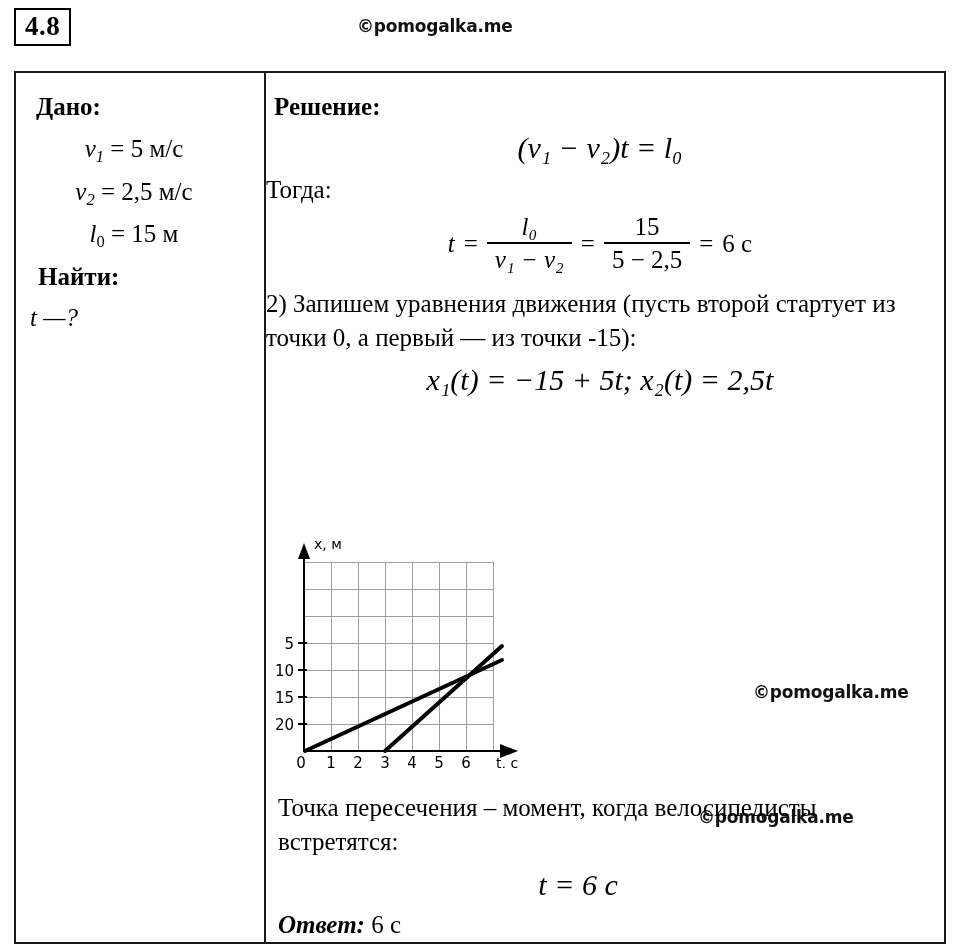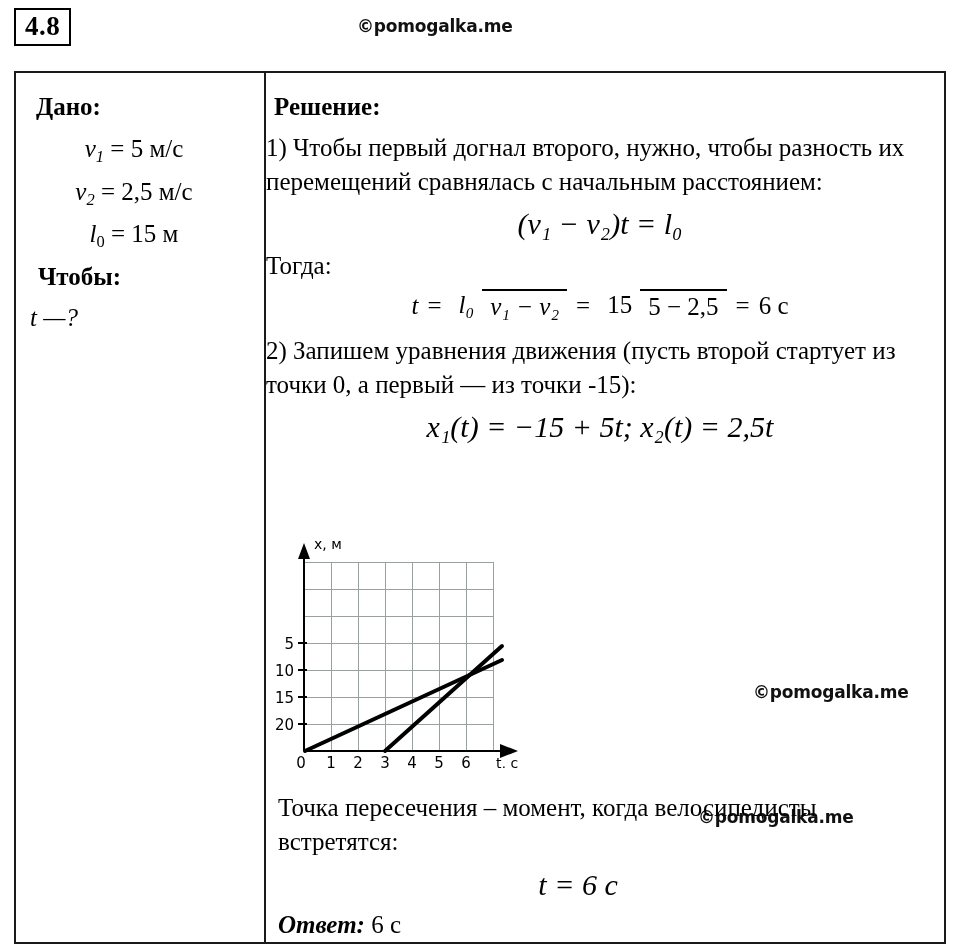--- a/index.html
+++ b/index.html
@@ -119,21 +119,21 @@
   .frac-eq {
     display: flex;
     align-items: center;
     justify-content: center;
     font-size: 25px;
     gap: 9px;
     margin: 6px 0 0 0;
   }
   .frac {
     display: inline-flex;
-    flex-direction: row;
+    flex-direction: column;
     align-items: center;
     vertical-align: middle;
   }
   .frac .num {
     padding: 0 8px 1px 8px;
     line-height: 28px;
   }
   .frac .den {
     border-top: 2px solid #000;
     padding: 1px 8px 0 8px;
@@ -191,29 +191,28 @@
     <div class="given-line">
       <span class="mi">v</span><sub>2</sub>
       <span class="mn">= 2,5 м/с</span>
     </div>
 
     <div class="given-line">
       <span class="mi">l</span><sub class="up">0</sub>
       <span class="mn">= 15 м</span>
     </div>
 
-    <div class="bold-head" id="given-find-head">Чтобы:</div>
+    <div class="bold-head" id="given-find-head">Найти:</div>
     <div id="given-find-line" class="mi">t —?</div>
   </div>
 
   <div id="solution-cell">
 
     <div class="bold-head">Решение:</div>
 
-    <div class="para" style="margin-top:4px;">1) Чтобы первый догнал второго, нужно, чтобы разность их перемещений сравнялась с начальным расстоянием:</div>
 
     <div class="centered-formula mi" style="margin-top:8px;">(v₁ − v₂)t = l₀</div>
 
     <div class="para" style="margin-top:8px;">Тогда:</div>
 
     <div class="frac-eq">
       <span class="mi">t</span>
       <span class="mn">=</span>
       <span class="frac">
         <span class="num mi">l₀</span>

